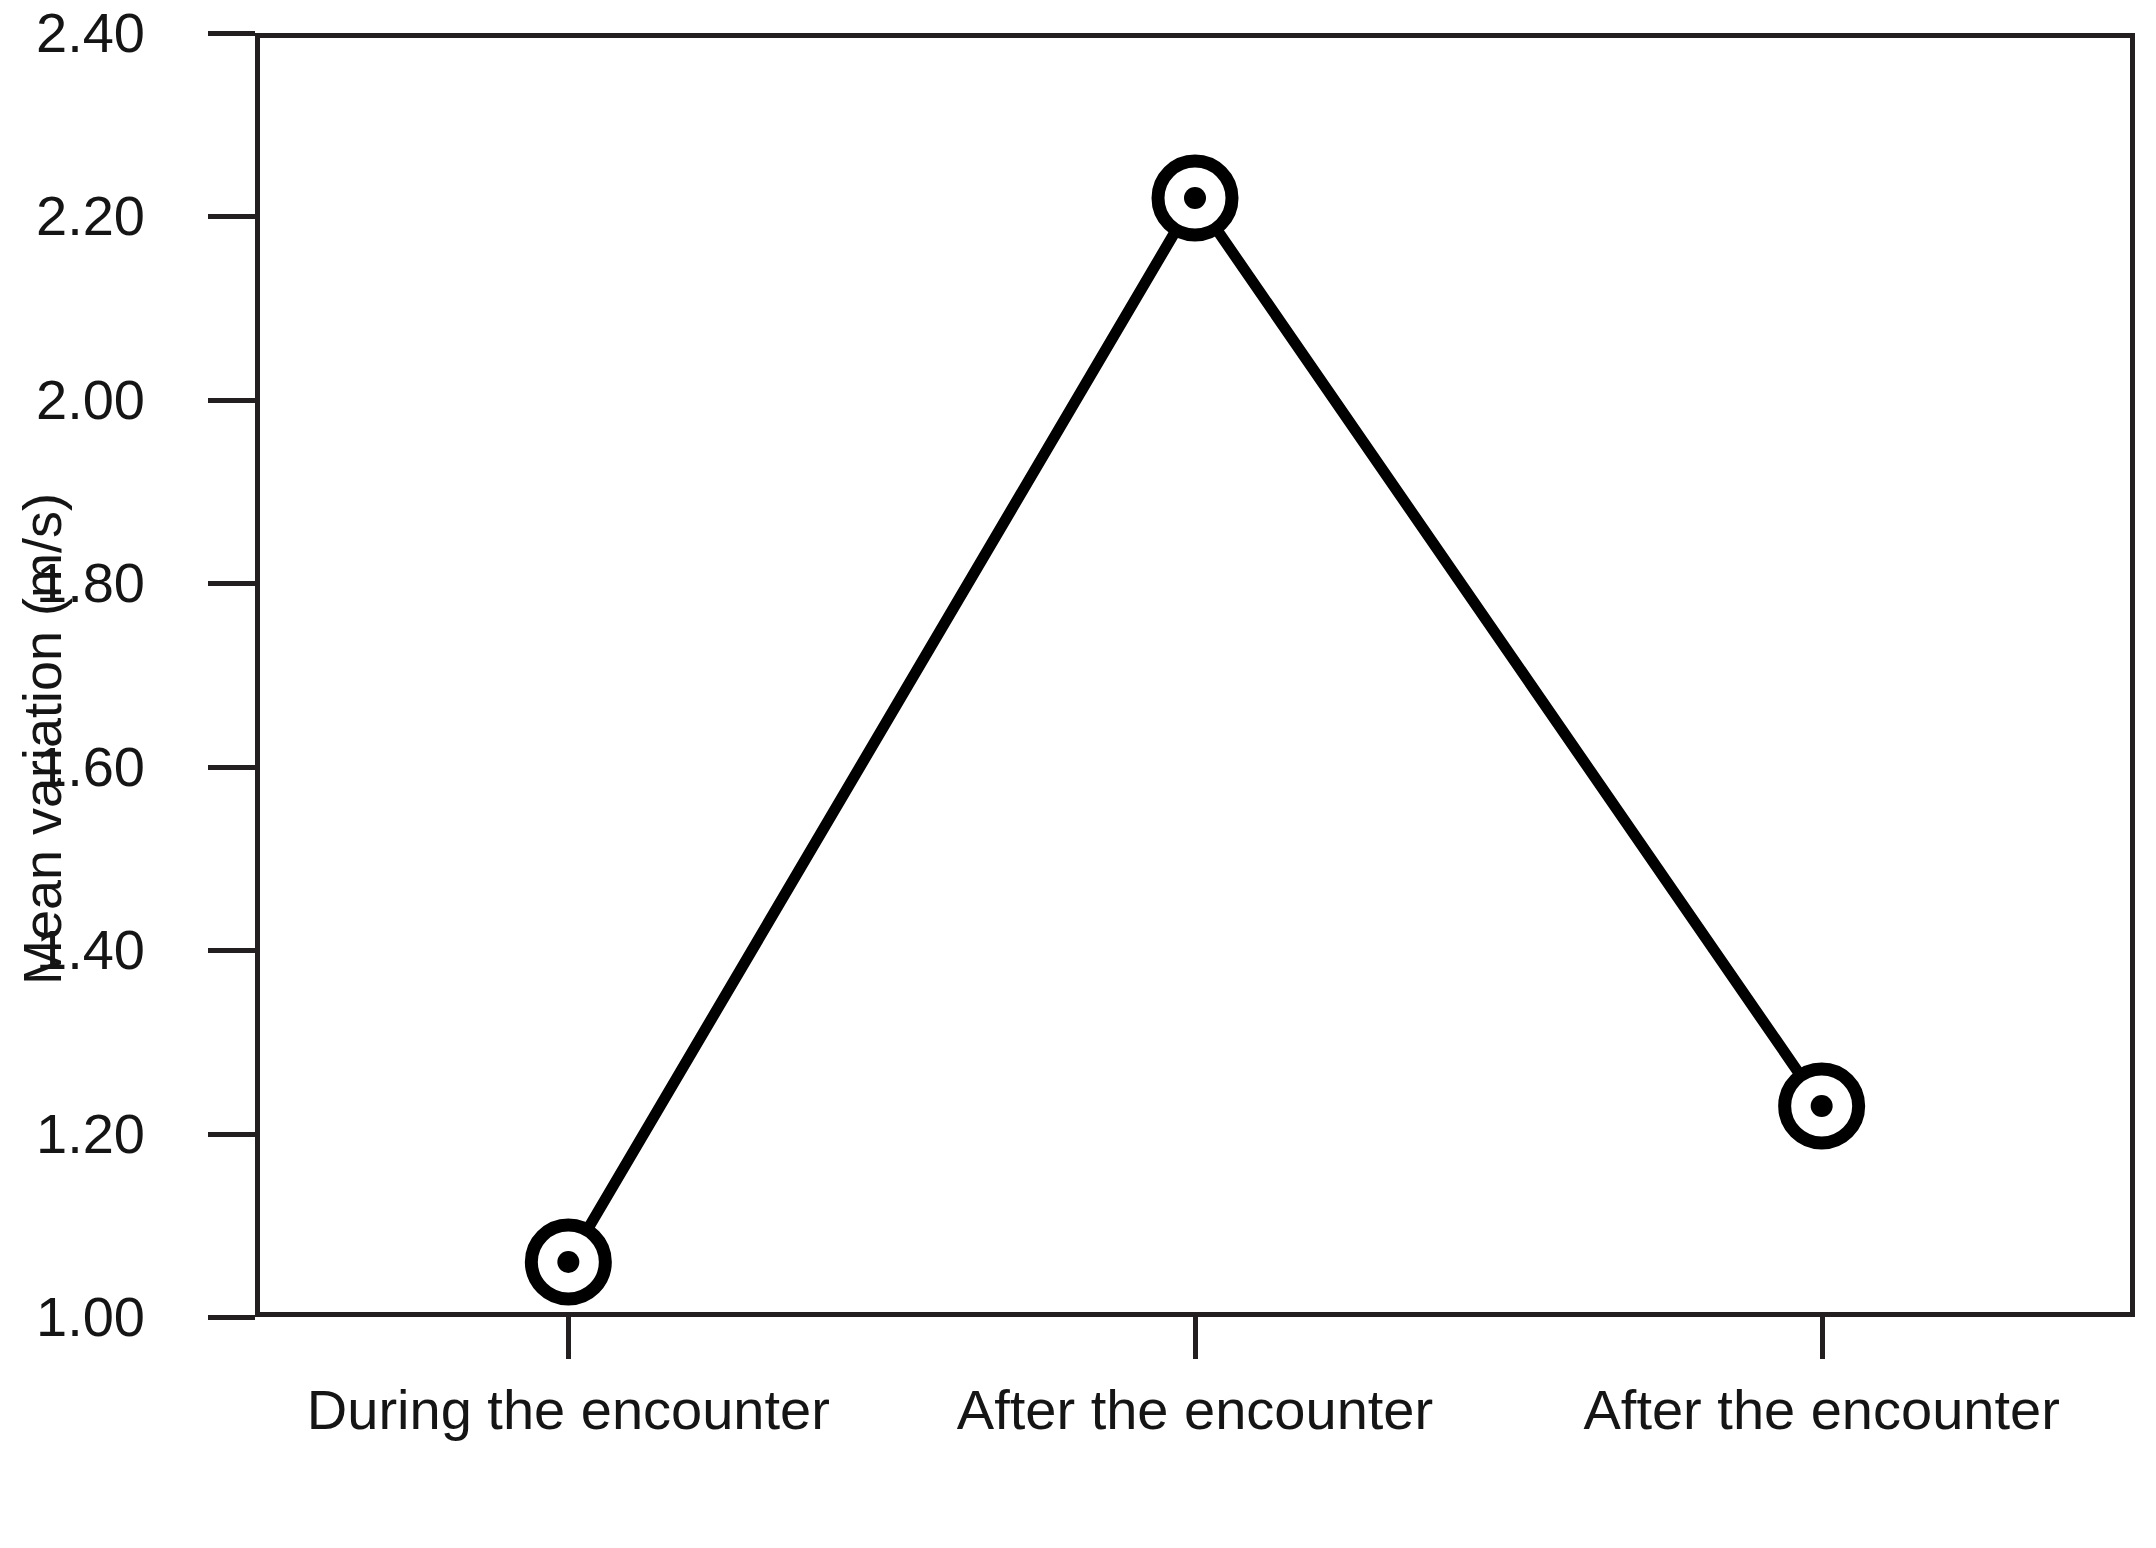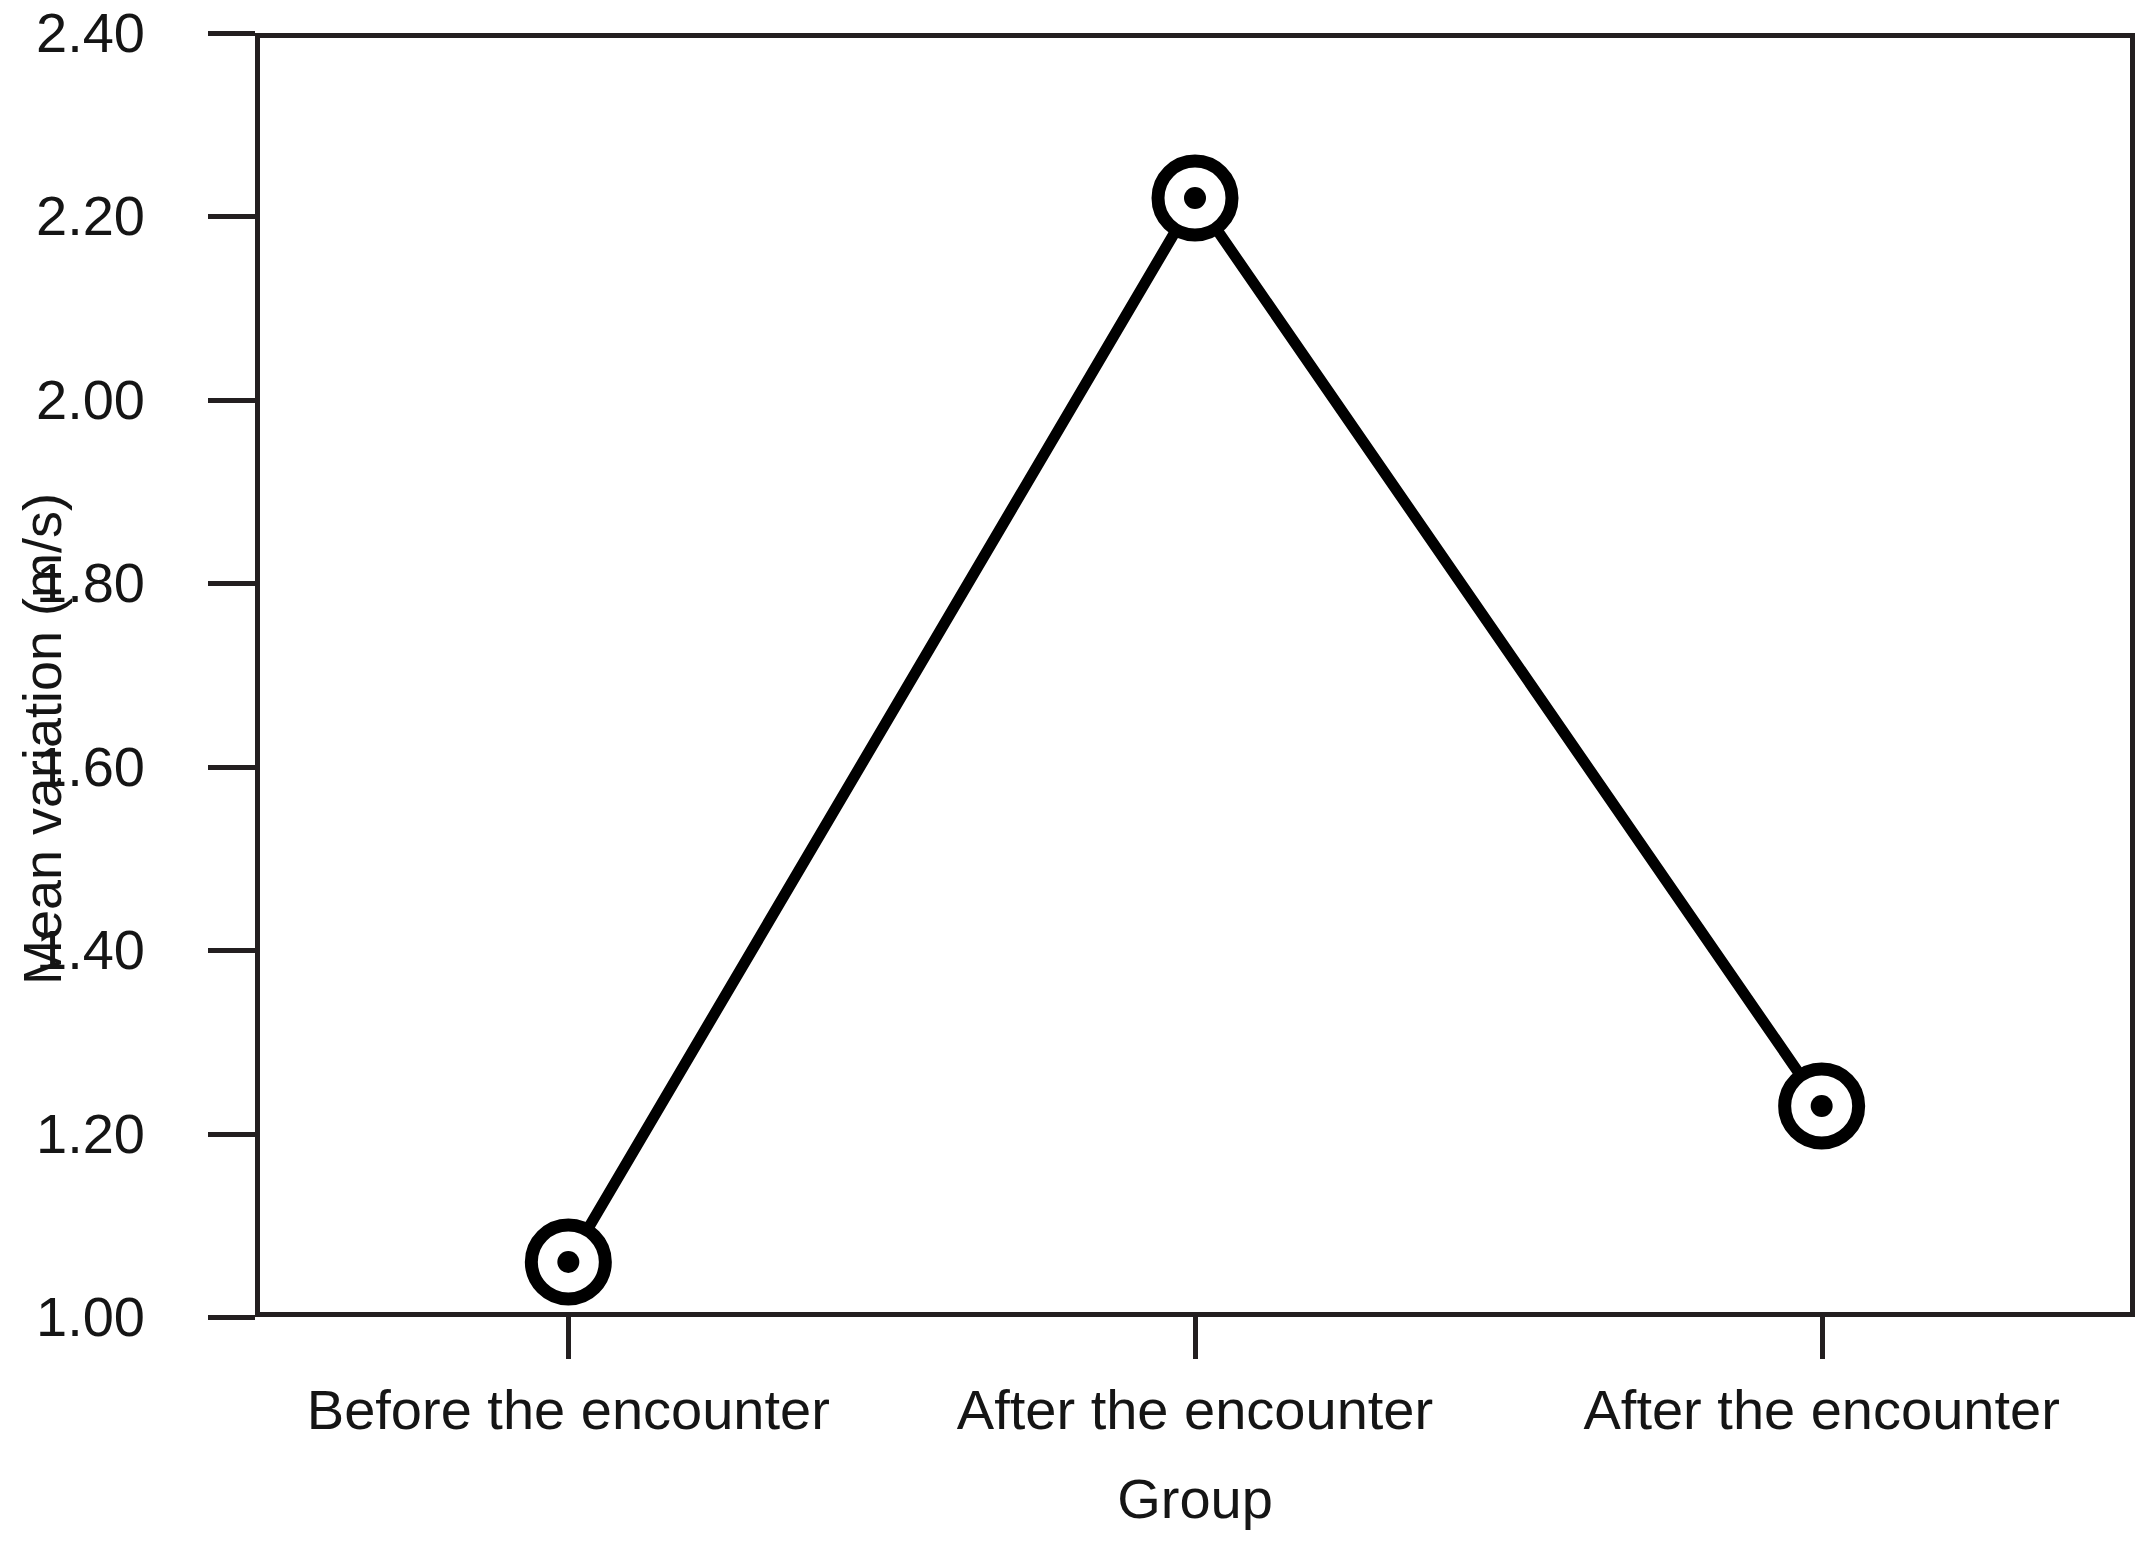--- a/index.html
+++ b/index.html
@@ -156,28 +156,27 @@
       <div class="ytick-label" style="top: 1133.57px;">1.20</div>
       <div class="ytick-mark" style="top: 1133.57px;"></div>
       <div class="ytick-label" style="top: 1317px;">1.00</div>
       <div class="ytick-mark" style="top: 1317px;"></div>
     </div>
 
   <div id="plot-frame"></div>
 
   <div id="xtick-layer">
       <div class="xtick-mark" style="left: 568.333px;"></div>
-      <div class="xtick-label" style="left: 568.333px;">Before the encounter</div>
+      <div class="xtick-label" style="left: 568.333px;">During the encounter</div>
       <div class="xtick-mark" style="left: 1195px;"></div>
       <div class="xtick-label" style="left: 1195px;">After the encounter</div>
       <div class="xtick-mark" style="left: 1821.67px;"></div>
       <div class="xtick-label" style="left: 1821.67px;">After the encounter</div>
     </div>
 
-  <div id="xlabel">Group</div>
 
   <svg id="data-svg" viewBox="0 0 2156 1548" xmlns="http://www.w3.org/2000/svg">
     <polyline id="series-path" class="series-line" points="568.3333333333333,1261.9714285714285 1195,198.08571428571395 1821.6666666666665,1106.057142857143"></polyline>
     <g id="marker-group">
         <circle cx="568.3333333333333" cy="1261.9714285714285" r="37" class="marker-ring"></circle>
         <circle cx="568.3333333333333" cy="1261.9714285714285" r="11" class="marker-dot"></circle>
         <circle cx="1195" cy="198.08571428571395" r="37" class="marker-ring"></circle>
         <circle cx="1195" cy="198.08571428571395" r="11" class="marker-dot"></circle>
         <circle cx="1821.6666666666665" cy="1106.057142857143" r="37" class="marker-ring"></circle>
         <circle cx="1821.6666666666665" cy="1106.057142857143" r="11" class="marker-dot"></circle>

